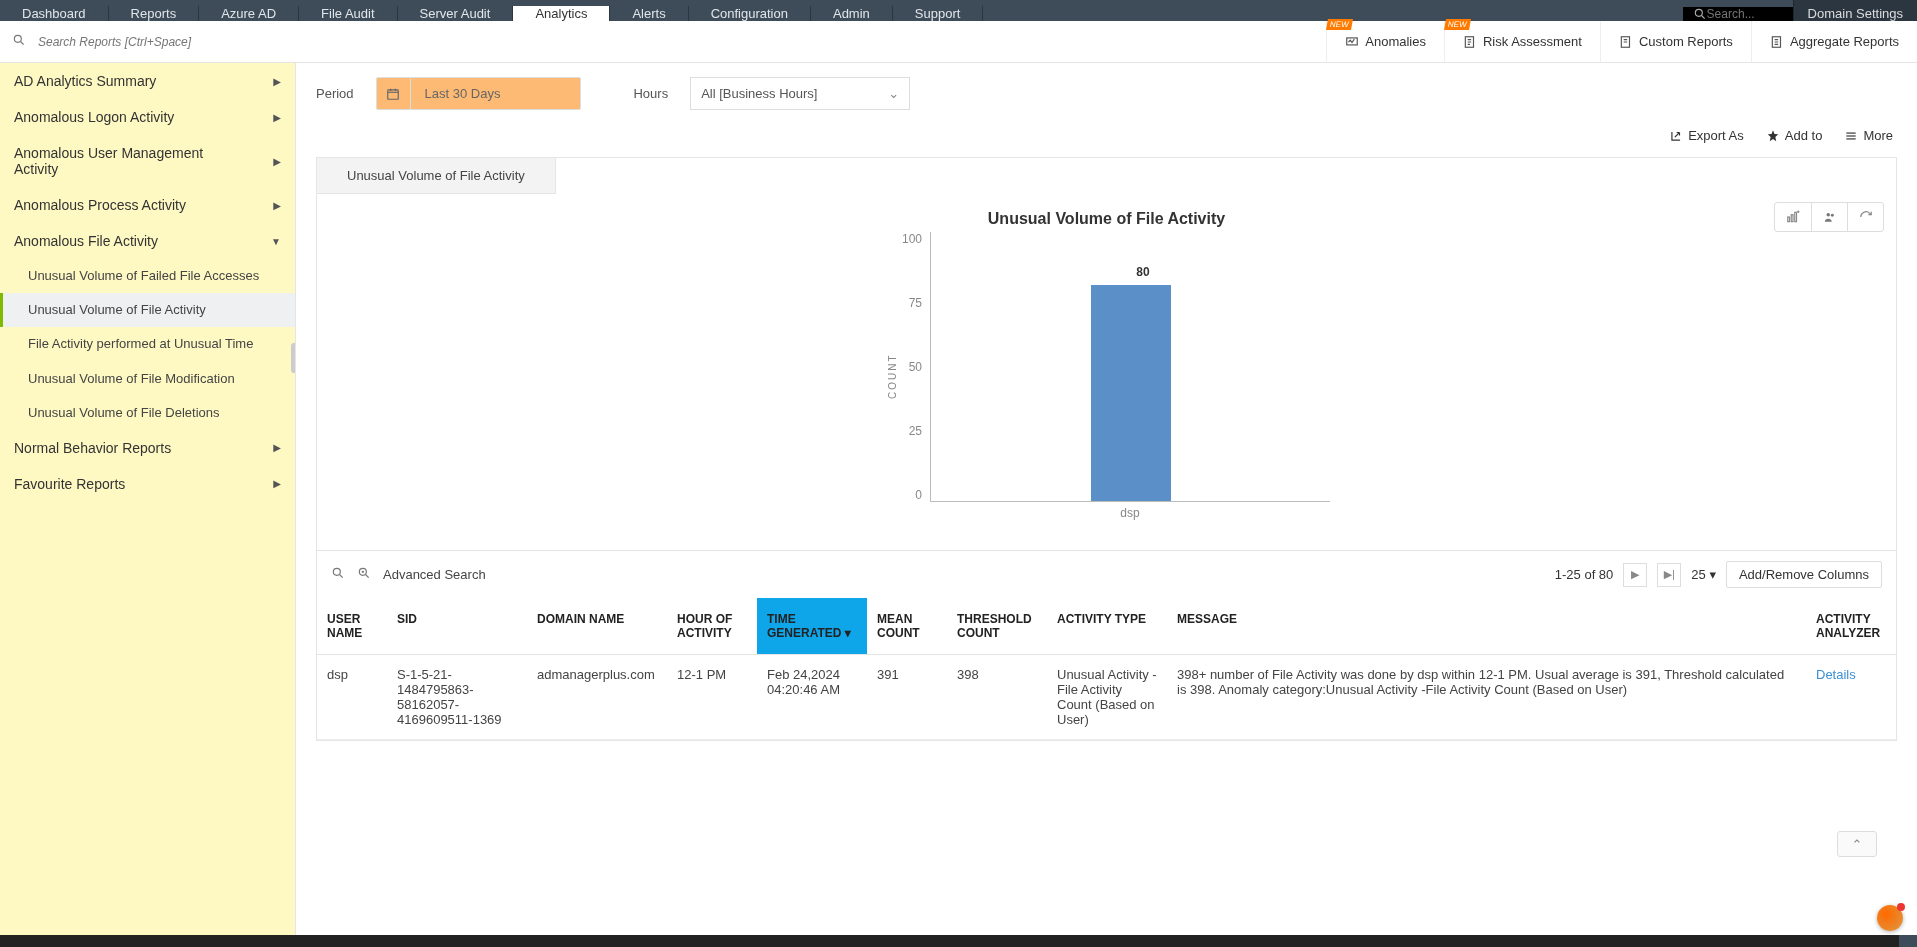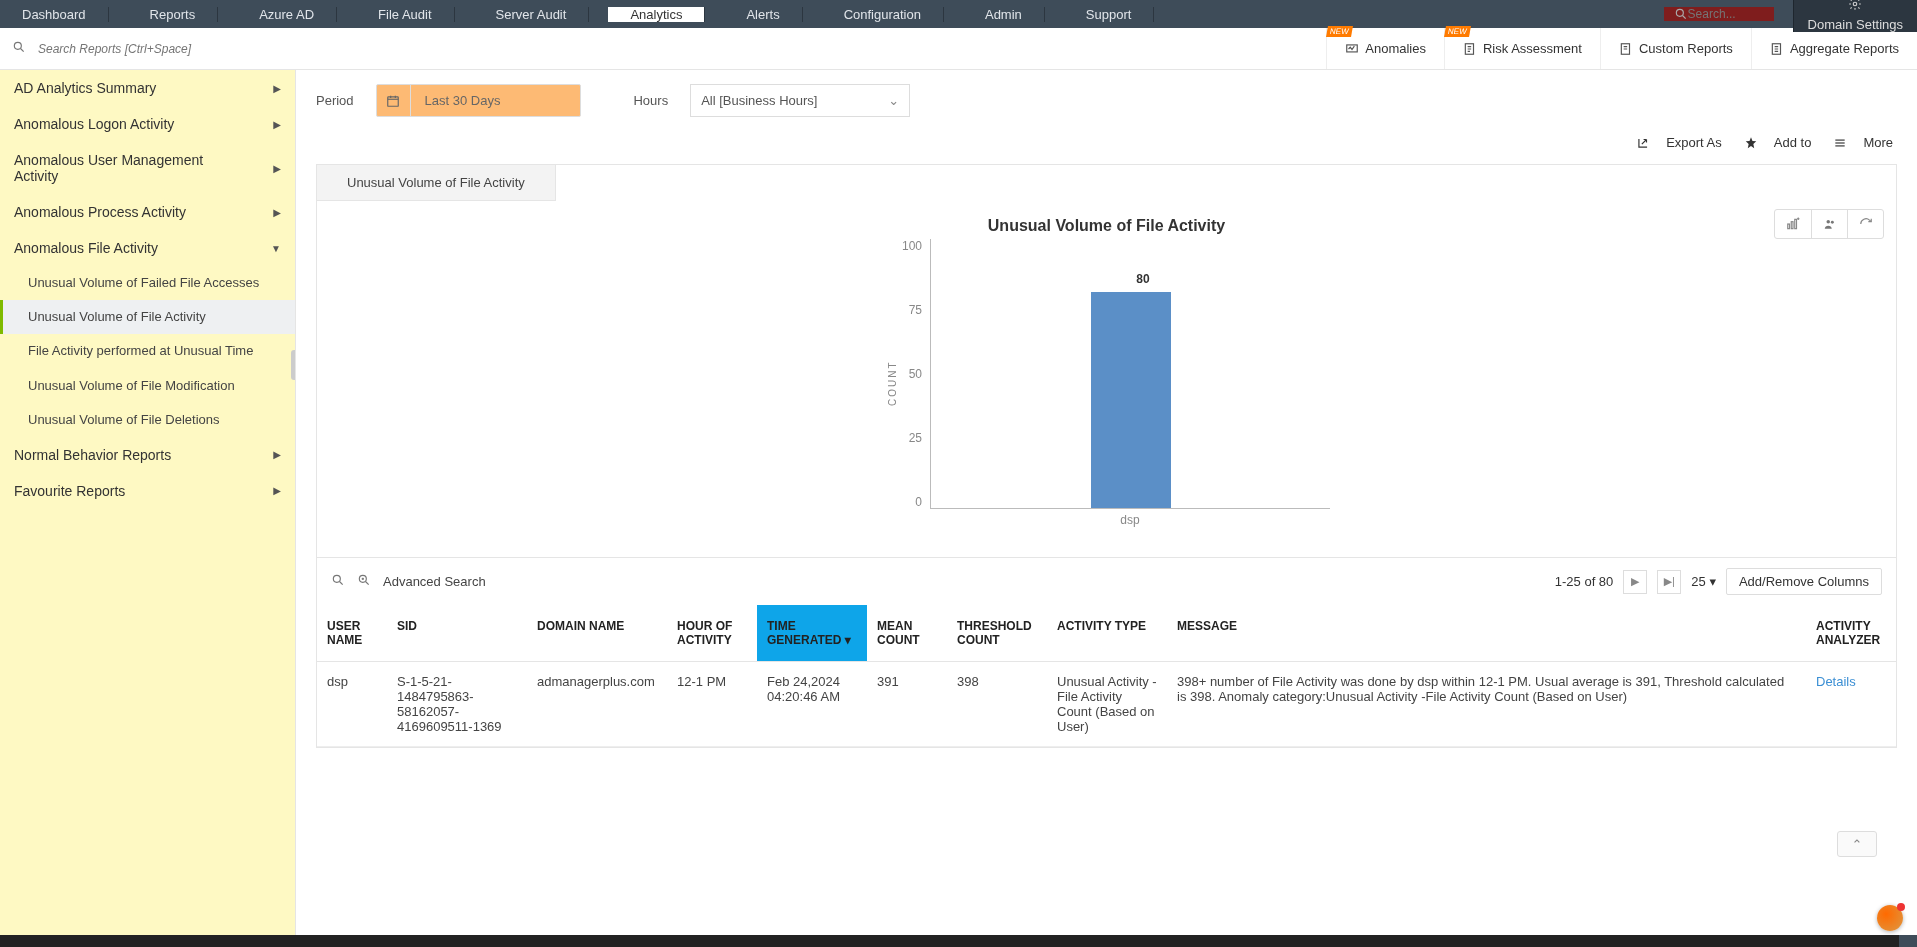--- a/index.html
+++ b/index.html
@@ -1,23 +1,23 @@
 <!DOCTYPE html>
 <html><head>
 <meta charset="utf-8">
 <style>
 * { margin: 0; padding: 0; box-sizing: border-box; font-family: -apple-system, BlinkMacSystemFont, "Segoe UI", Arial, sans-serif; }
 body { font-size: 13px; color: #333; background: #fff; }
 
 
-.topnav { background: #3e4c59; display: flex; height: 28px; align-items: center; gap: 19px; }
+.topnav { background: #3e4c59; display: flex; height: 21px; align-items: flex-end; }
 .topnav .tab { color: #e1e5ea; padding: 0 22px; display: flex; align-items: center; cursor: pointer; border-right: 1px solid #2c3640; font-size: 13px; }
 .topnav .tab.active { background: #fff; color: #333; }
 .topnav .spacer { flex: 1; }
-.topnav .search { background: #7f1d1d; display: flex; align-items: center; padding: 0 10px; color: #ccc; width: 110px; }
+.topnav .search { background: #000000; display: flex; align-items: center; padding: 0 10px; color: #ccc; width: 110px; }
 .topnav .search input { background: transparent; border: none; color: #ccc; outline: none; width: 70px; font-size: 12px; }
 .topnav .domain { background: #2c3640; color: #ddd; padding: 0 14px; display: flex; align-items: center; gap: 6px; border-left: 1px solid #1e262e; flex-direction: column; }
 
 
 .subheader { display: flex; align-items: center; border-bottom: 1px solid #e5e5e5; height: 42px; }
 .subheader .magnify { width: 38px; text-align: center; color: #777; }
 .subheader input.search-reports { border: none; outline: none; font-size: 12px; color: #888; flex: 0 0 400px; font-style: italic; }
 .subheader .right { margin-left: auto; display: flex; align-items: stretch; height: 100%; }
 .subheader .right .item { padding: 0 18px; display: flex; align-items: center; gap: 6px; border-left: 1px solid #eee; position: relative; cursor: pointer; color: #333; }
 .newtag { position: absolute; top: -2px; left: 0; background: #ff7b00; color: #fff; font-size: 8px; padding: 1px 3px; transform: skewX(-10deg); }
@@ -34,21 +34,21 @@
 .content { flex: 1; padding: 14px 20px 0 20px; overflow-y: auto; }
 
 .filters { display: flex; align-items: center; gap: 22px; margin-bottom: 12px; }
 .filters label { color: #555; font-size: 13px; }
 .date-group { display: flex; border: 1px solid #ddd; background: #fdba74; border-radius: 2px; }
 .date-group .cal { width: 34px; display: flex; align-items: center; justify-content: center; border-right: 1px solid #ddd; color: #777; }
 .date-group .val { padding: 8px 80px 8px 14px; color: #666; }
 .hours-select { border: 1px solid #ddd; display: flex; align-items: center; padding: 8px 10px; width: 220px; justify-content: space-between; color: #555; }
 
 .toolbar-row { display: flex; justify-content: flex-end; gap: 22px; padding: 6px 4px 14px 0; color: #333; }
-.toolbar-row .act { display: flex; align-items: center; gap: 16px; cursor: pointer; font-size: 13px; }
+.toolbar-row .act { display: flex; align-items: center; gap: 5px; cursor: pointer; font-size: 13px; }
 
 .panel { border: 1px solid #e5e5e5; }
 .tab-head { background: #f3f3f3; border-bottom: 1px solid #e5e5e5; padding: 10px 30px; color: #444; display: inline-block; border-right: 1px solid #e5e5e5; }
 
 .chart-area { padding: 10px 20px 30px 20px; position: relative; }
 .chart-title { text-align: center; font-size: 16px; font-weight: 600; color: #333; margin: 6px 0 4px 0; }
 .chart-actions { position: absolute; right: 12px; top: 8px; border: 1px solid #ddd; border-radius: 3px; display: flex; }
 .chart-actions .ci { width: 36px; height: 28px; display: flex; align-items: center; justify-content: center; border-left: 1px solid #ddd; color: #888; cursor: pointer; }
 .chart-actions .ci:first-child { border-left: none; }
 .chart-outer { display: flex; justify-content: center; }

